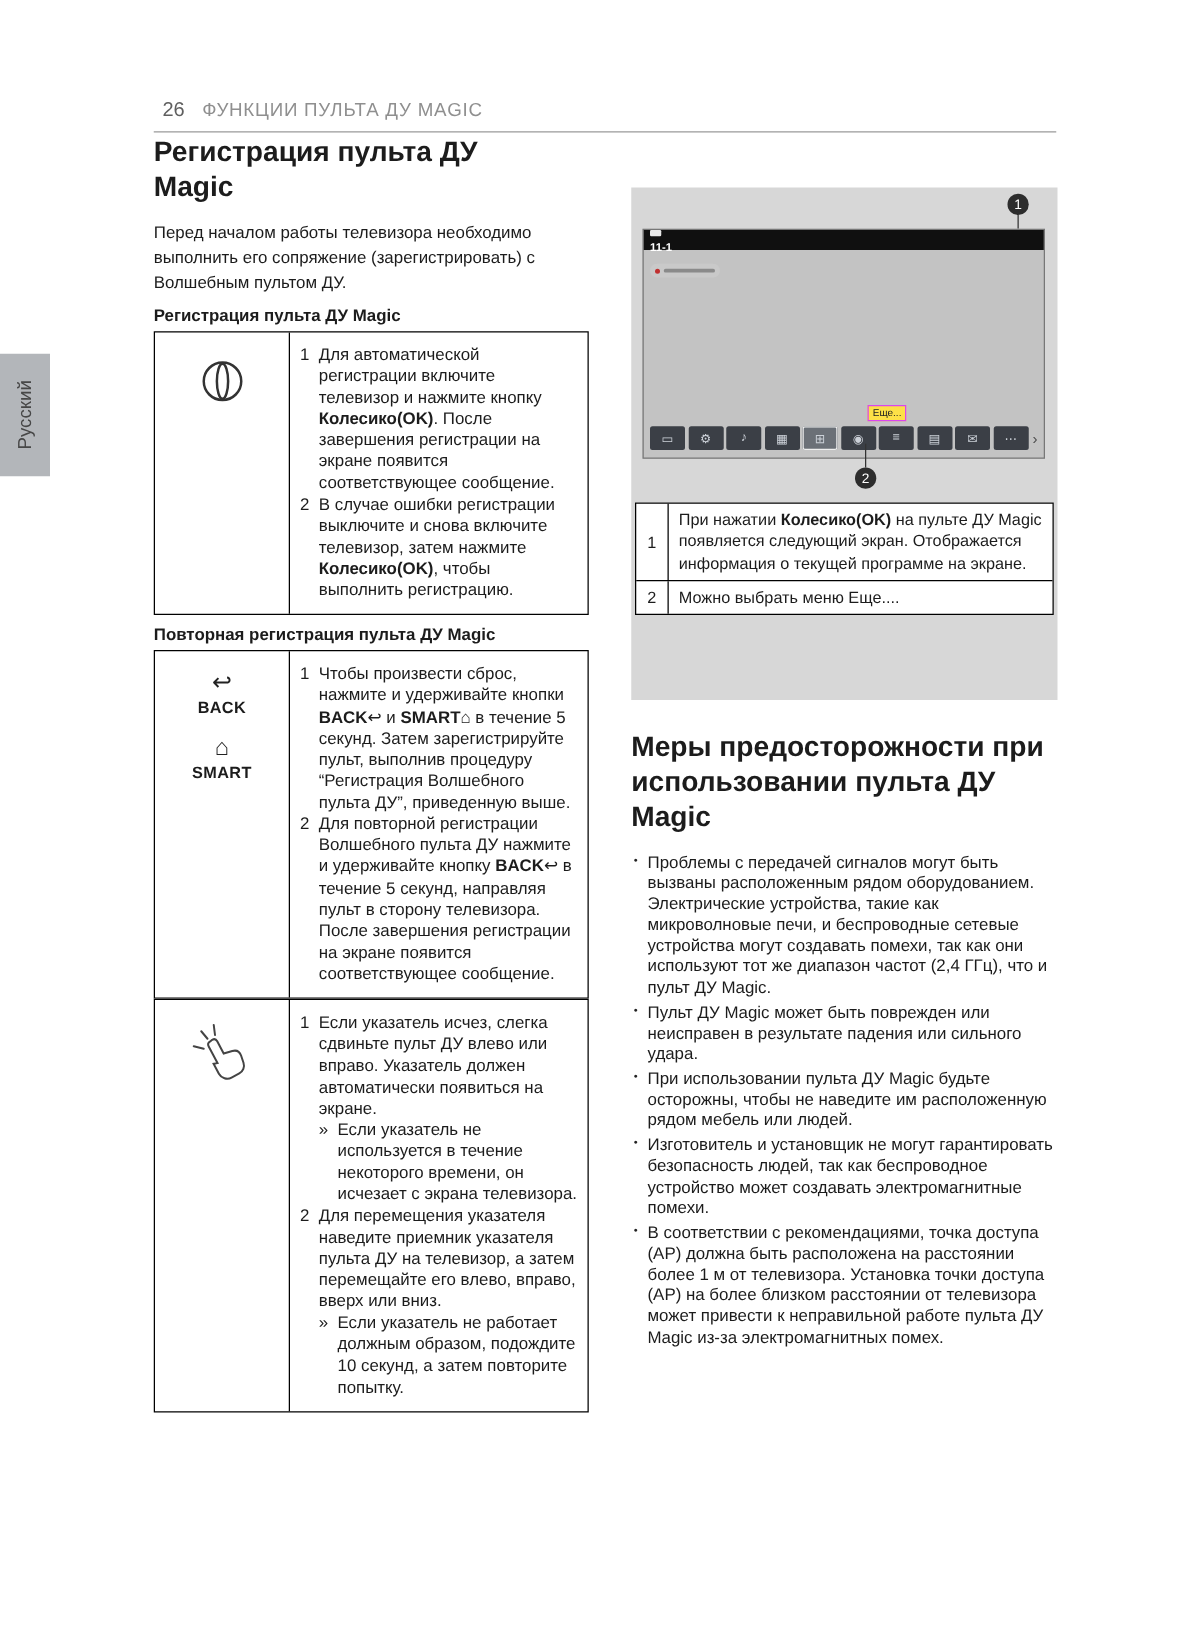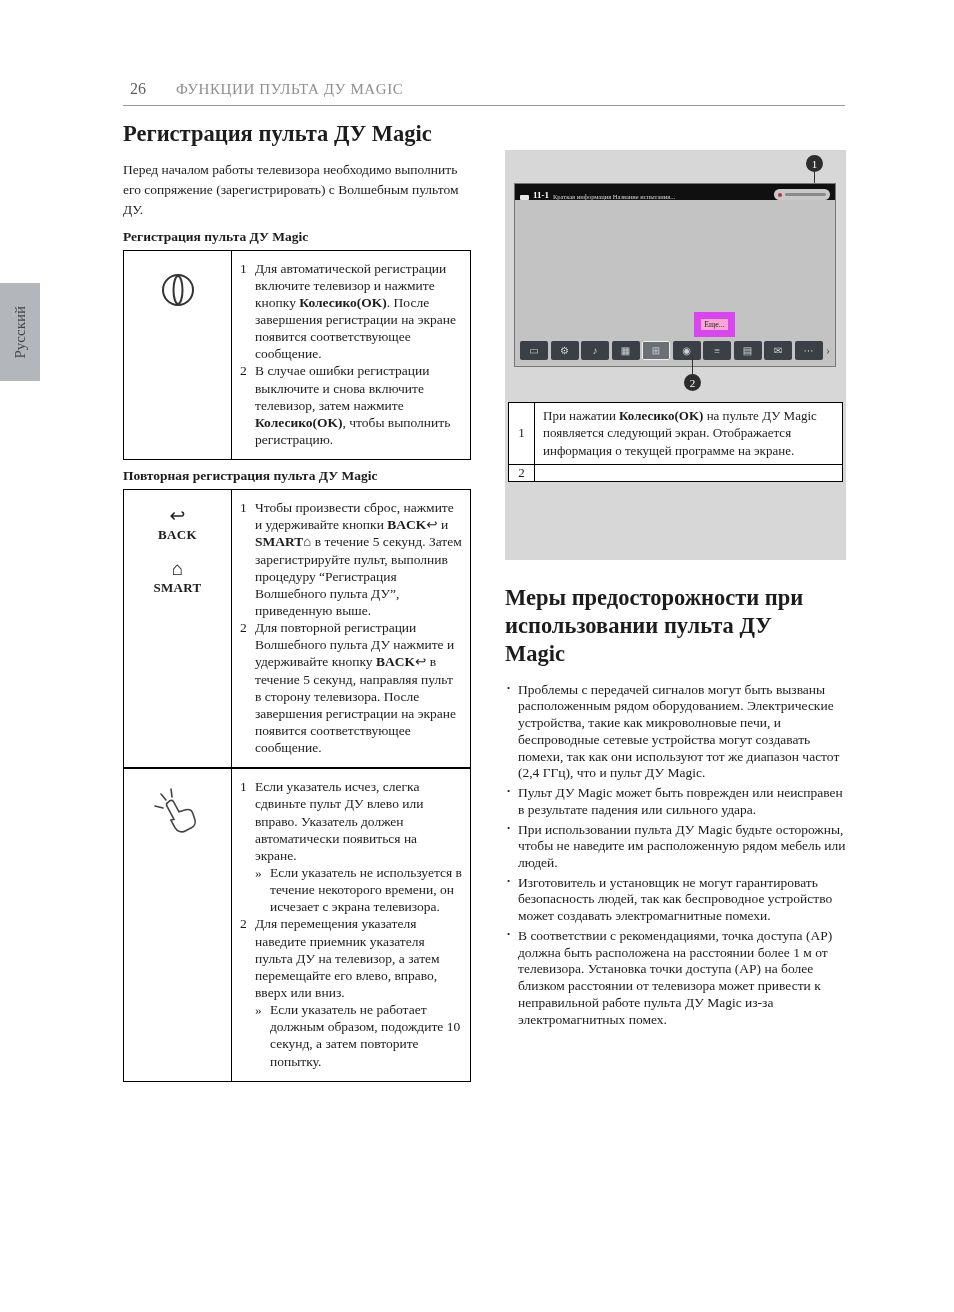--- a/index.html
+++ b/index.html
@@ -2,38 +2,38 @@
 <html><head>
 <meta charset="utf-8">
 <style>
   * { box-sizing: border-box; margin: 0; padding: 0; }
   html,body { background:#ffffff; }
   .page {
     position: relative;
     width: 954px;
     height: 1312px;
     background: #ffffff;
-    font-family: Liberation Serif, serif;
+    font-family: Liberation Sans, sans-serif;
     color: #1c1c1c;
     overflow: hidden;
   }
 
   
   .page-header { position:absolute; left:130px; top:80px; display:flex; align-items:baseline; gap:14px; }
   .page-num { font-size:16px; color:#5f5f5f; }
-  .header-title { font-size:15px; color:#8f8f8f; letter-spacing:.6px;margin-left:16px; }
+  .header-title { font-size:15px; color:#8f8f8f; letter-spacing:.6px; }
   .header-rule { position:absolute; left:123px; top:105px; width:722px; height:1px; background:#9a9a9a; }
 
   
   .lang-tab { position:absolute; left:0; top:283px; width:40px; height:98px; background:#b3b6ba;
               display:flex; align-items:center; justify-content:center; }
   .lang-tab span { writing-mode:vertical-rl; transform:rotate(180deg); font-size:15px; color:#474747; }
 
   
-  .col-left  { position:absolute; left:123px; top:120px; width:348px; }
+  .col-left  { position:absolute; left:123px; top:108px; width:348px; }
   .col-right { position:absolute; left:505px; top:150px; width:341px; }
 
   .sec-title { font-size:22.5px; font-weight:bold; line-height:1.24; margin:0 0 12px; max-width:320px; }
   .intro { font-size:13.5px; line-height:1.5; margin:0 0 8px; }
   .sub-head { font-size:13.5px; font-weight:bold; margin:4px 0 5px; }
 
   
   .instr-table { display:flex; border:1px solid #000; background:#fff; }
   .instr-icon-cell { width:108px; flex-shrink:0; border-right:1px solid #000;
                      display:flex; flex-direction:column; align-items:center; padding-top:16px; gap:2px; }
@@ -45,30 +45,30 @@
   .key-label { font-size:13px; font-weight:bold; letter-spacing:.3px; }
   .key-gap { height:12px; }
 
   .mb8  { margin-bottom:8px; }
   .mt22 { margin-top:22px; }
 
   
   .figure-panel { position:relative; width:341px; height:410px; background:#d7d7d7; }
   .tv-screen { position:absolute; left:9px; top:33px; width:322px; height:184px; background:#c3c3c3; border:1px solid #777; }
   .tv-topbar { position:absolute; left:0; top:0; right:0; height:16px; background:#101010;
-               display:flex; align-items:flex-end; padding:0 5px; gap:4px; }
+               display:flex; align-items:flex-start; padding:0 5px; gap:4px;flex-direction:column; }
   .input-icon { width:9px; height:5px; background:#e8e8e8; border-radius:1px; flex-shrink:0; }
   .tv-channel { color:#fff; font-size:9px; font-weight:bold; flex-shrink:0; }
   .tv-info { color:#d5d5d5; font-size:6.5px; white-space:nowrap; overflow:hidden; flex:1; }
   .tv-pill { width:56px; height:11px; background:#c9c9c9; border-radius:6px; display:flex;
              align-items:center; gap:3px; padding:0 4px; flex-shrink:0; }
   .rec-dot { width:4px; height:4px; background:#c03030; border-radius:50%; flex-shrink:0; }
   .pill-bar { flex:1; height:3px; background:#8a8a8a; border-radius:2px; }
 
-  .tv-tooltip { position:absolute; left:56%; bottom:29px; background:#f9a8d4; border:7px solid #d946ef;
+  .tv-tooltip { position:absolute; left:56%; bottom:29px; background:#fde047; border:1px solid #d946ef;
                 font-size:8px; line-height:11px; padding:0 3px; color:#222; }
   .launcher { position:absolute; left:5px; right:5px; bottom:5px; height:21px;
               display:flex; gap:2.5px; align-items:center; }
   .launch-icon { flex:1; height:19px; background:#3b3f46; color:#ccd1d8; font-size:10px;
                  display:flex; align-items:center; justify-content:center; border-radius:2px; }
   .launch-icon.active { background:#6b7077; box-shadow:0 0 0 1px #eee inset; }
   .launch-more { color:#4d4d4d; font-size:12px; flex:0 0 auto; padding-left:1px; }
 
   .marker { width:17px; height:17px; background:#2d2d2d; color:#fff; border-radius:50%;
             font-size:11px; display:flex; align-items:center; justify-content:center; position:absolute; }
@@ -228,20 +228,21 @@
       <div class="line-2"></div>
       <div class="marker marker-2">2</div>
 
       <div class="anno-table">
         <div class="anno-row">
           <div class="anno-num">1</div>
           <div class="anno-text">При нажатии <b>Колесико(OK)</b> на пульте ДУ Magic появляется следующий экран. Отображается информация о текущей программе на экране.</div>
         </div>
         <div class="anno-row">
           <div class="anno-num">2</div>
+          <div class="anno-text">Можно выбрать меню Еще....</div>
         </div>
       </div>
     </div>
 
     <div class="precautions">
       <h2 class="prec-title">Меры предосторожности при использовании пульта ДУ Magic</h2>
       <ul class="prec-list">
         <li>Проблемы с передачей сигналов могут быть вызваны расположенным рядом оборудованием. Электрические устройства, такие как микроволновые печи, и беспроводные сетевые устройства могут создавать помехи, так как они используют тот же диапазон частот (2,4 ГГц), что и пульт ДУ Magic.</li>
         <li>Пульт ДУ Magic может быть поврежден или неисправен в результате падения или сильного удара.</li>
         <li>При использовании пульта ДУ Magic будьте осторожны, чтобы не наведите им расположенную рядом мебель или людей.</li>

